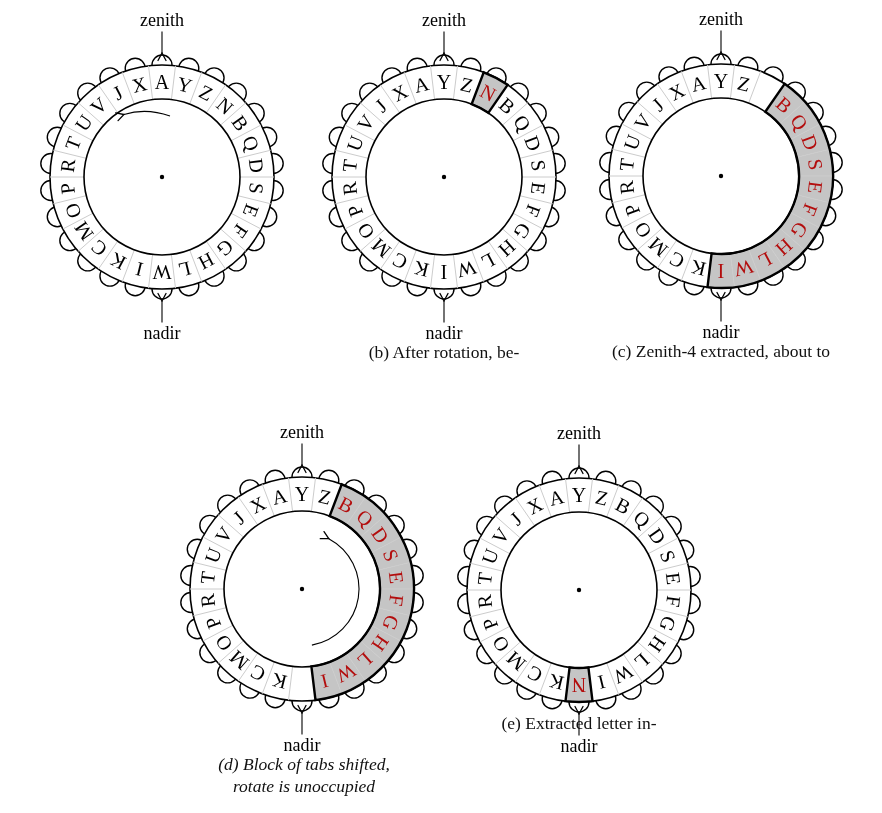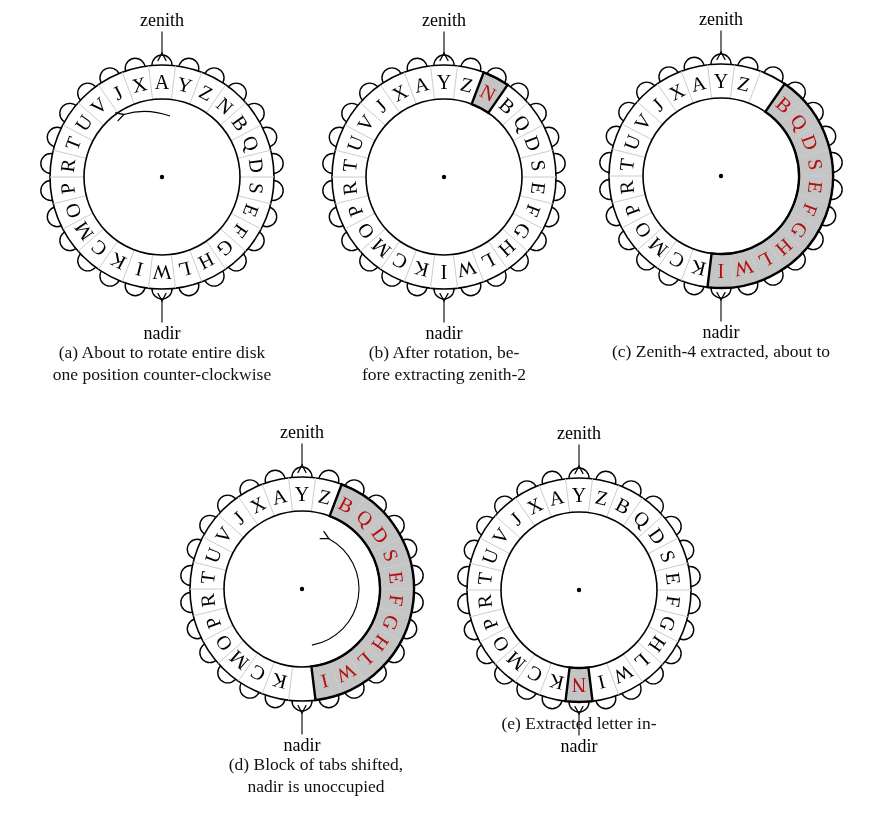--- a/index.html
+++ b/index.html
@@ -115,22 +115,21 @@
           <text transform="translate(137.27,72.76) rotate(346.15)" text-anchor="middle" dy="0.34em" fill="#000000" class="cell-letter">X</text>
           <circle cx="160" cy="165" r="2.2" fill="#000000"></circle>
           <path d="M168,104 Q144,95.5 122,102.5" fill="none" stroke="#000000" stroke-width="1.1" marker-end="url(#ah-a)"></path>
           <text x="160" y="14" text-anchor="middle" class="axis-label">zenith</text>
           <line x1="160" y1="19.5" x2="160" y2="41" stroke="#000000" stroke-width="1.1" marker-end="url(#ah-a)"></line>
           <line x1="160" y1="310.5" x2="160" y2="289" stroke="#000000" stroke-width="1.1" marker-end="url(#ah-a)"></line>
           <text x="160" y="327" text-anchor="middle" class="axis-label">nadir</text>
         </svg>
       </div>
     <div class="caption" style="left: -3px; top: 341px;">
-      <span>(a) About to rotate entire disk</span><br>
-      <span>one position counter-clockwise</span>
+      <br>
     </div>
   </section>
 
   <section>
     <div class="disk-slot" style="left: 284px; top: 12px;">
         <svg width="320" height="330" viewBox="0 0 320 330">
           <defs>
             <marker id="ah-b" markerUnits="userSpaceOnUse" markerWidth="16" markerHeight="16" refX="1" refY="7" orient="auto">
               <path d="M8.5,3 L1,7 L8.5,11" fill="none" stroke="#000000" stroke-width="1.3" stroke-linecap="round"></path>
             </marker>
@@ -219,21 +218,20 @@
           <text transform="translate(137.27,72.76) rotate(346.15)" text-anchor="middle" dy="0.34em" fill="#000000" class="cell-letter">A</text>
           <circle cx="160" cy="165" r="2.2" fill="#000000"></circle>
           <text x="160" y="14" text-anchor="middle" class="axis-label">zenith</text>
           <line x1="160" y1="19.5" x2="160" y2="41" stroke="#000000" stroke-width="1.1" marker-end="url(#ah-b)"></line>
           <line x1="160" y1="310.5" x2="160" y2="289" stroke="#000000" stroke-width="1.1" marker-end="url(#ah-b)"></line>
           <text x="160" y="327" text-anchor="middle" class="axis-label">nadir</text>
         </svg>
       </div>
     <div class="caption" style="left: 279px; top: 341px;">
       <span>(b) After rotation, be-</span><br>
-      <span>fore extracting zenith-2</span>
     </div>
   </section>
 
   <section>
     <div class="disk-slot" style="left: 561px; top: 11px;">
         <svg width="320" height="330" viewBox="0 0 320 330">
           <defs>
             <marker id="ah-c" markerUnits="userSpaceOnUse" markerWidth="16" markerHeight="16" refX="1" refY="7" orient="auto">
               <path d="M8.5,3 L1,7 L8.5,11" fill="none" stroke="#000000" stroke-width="1.3" stroke-linecap="round"></path>
             </marker>
@@ -441,23 +439,23 @@
           <text transform="translate(115.85,80.88) rotate(332.31)" text-anchor="middle" dy="0.34em" fill="#000000" class="cell-letter">X</text>
           <text transform="translate(137.27,72.76) rotate(346.15)" text-anchor="middle" dy="0.34em" fill="#000000" class="cell-letter">A</text>
           <circle cx="160" cy="165" r="2.2" fill="#000000"></circle>
           <path d="M169.9,221.13 A57,57 0 0 0 186.76,114.67" fill="none" stroke="#000000" stroke-width="1.1" marker-end="url(#ah-d)"></path>
           <text x="160" y="14" text-anchor="middle" class="axis-label">zenith</text>
           <line x1="160" y1="19.5" x2="160" y2="41" stroke="#000000" stroke-width="1.1" marker-end="url(#ah-d)"></line>
           <line x1="160" y1="310.5" x2="160" y2="289" stroke="#000000" stroke-width="1.1" marker-end="url(#ah-d)"></line>
           <text x="160" y="327" text-anchor="middle" class="axis-label">nadir</text>
         </svg>
       </div>
-    <div class="caption" style="left: 151px; top: 753px;">
+    <div class="caption" style="left: 139px; top: 753px; font-style: italic;">
       <span>(d) Block of tabs shifted,</span><br>
-      <span>nadir is unoccupied</span>
+      <span>rotate is unoccupied</span>
     </div>
   </section>
 
   <section>
     <div class="disk-slot" style="left: 419px; top: 425px;">
         <svg width="320" height="330" viewBox="0 0 320 330">
           <defs>
             <marker id="ah-e" markerUnits="userSpaceOnUse" markerWidth="16" markerHeight="16" refX="1" refY="7" orient="auto">
               <path d="M8.5,3 L1,7 L8.5,11" fill="none" stroke="#000000" stroke-width="1.3" stroke-linecap="round"></path>
             </marker>

